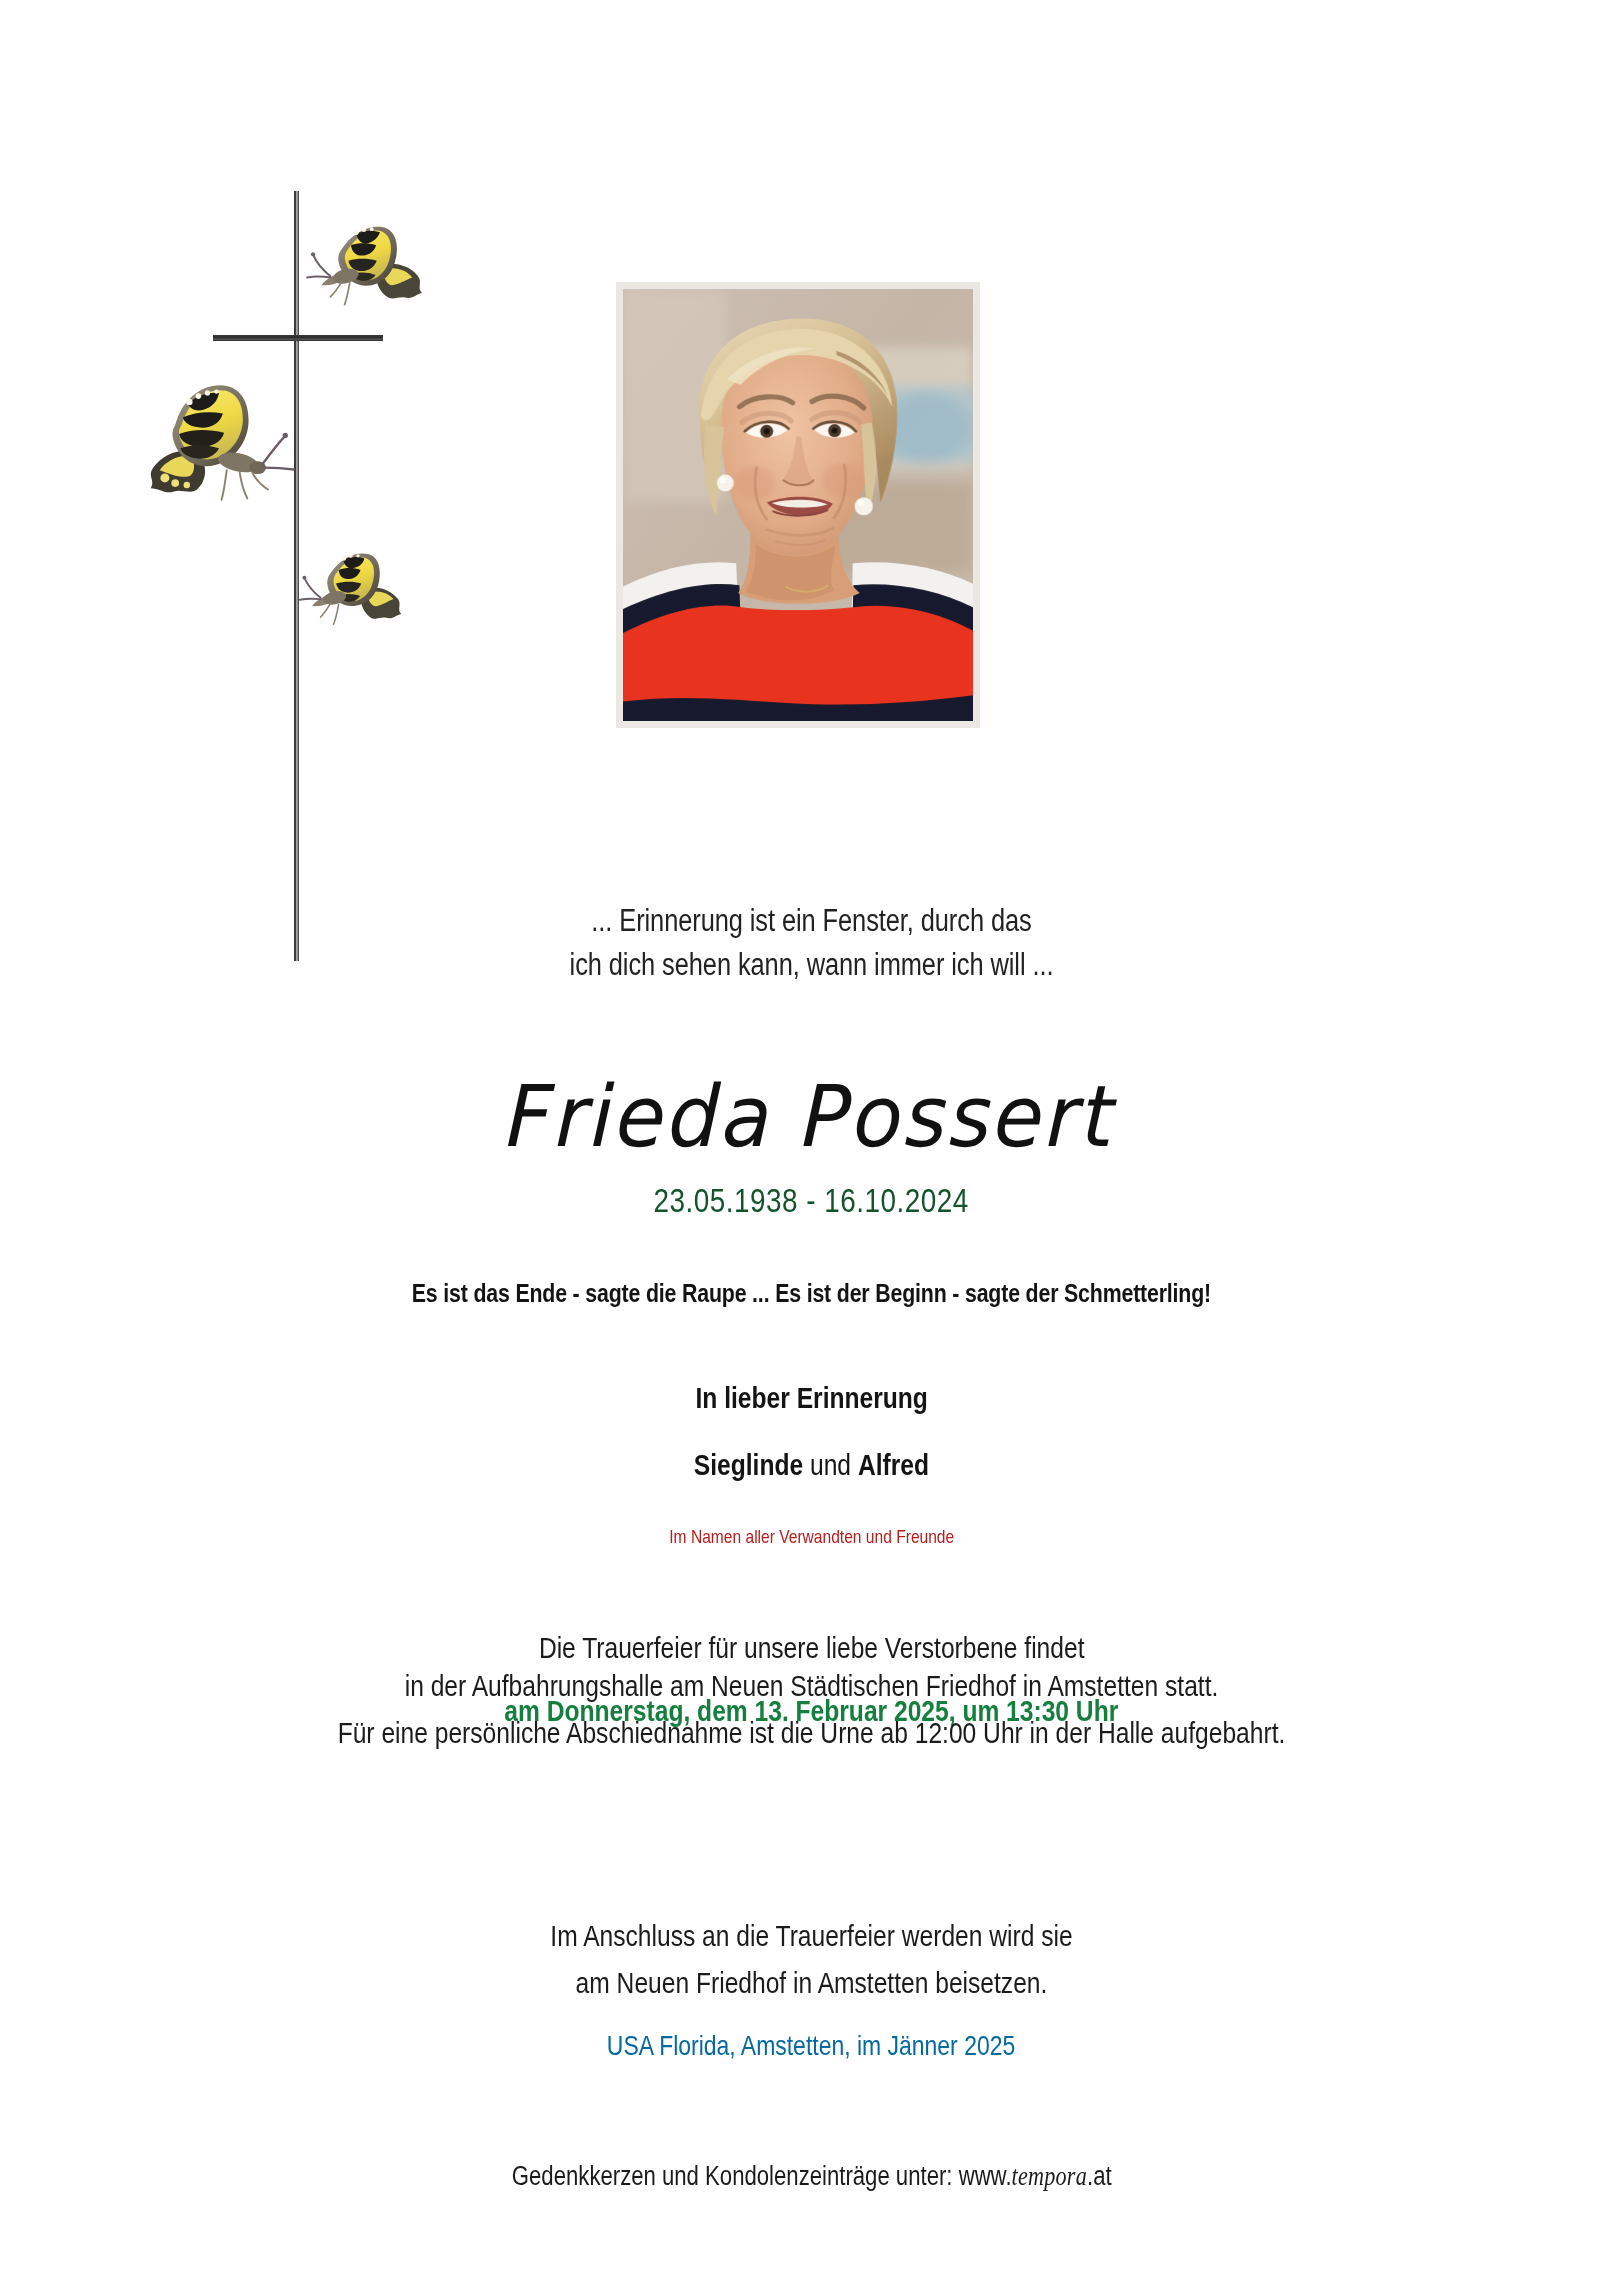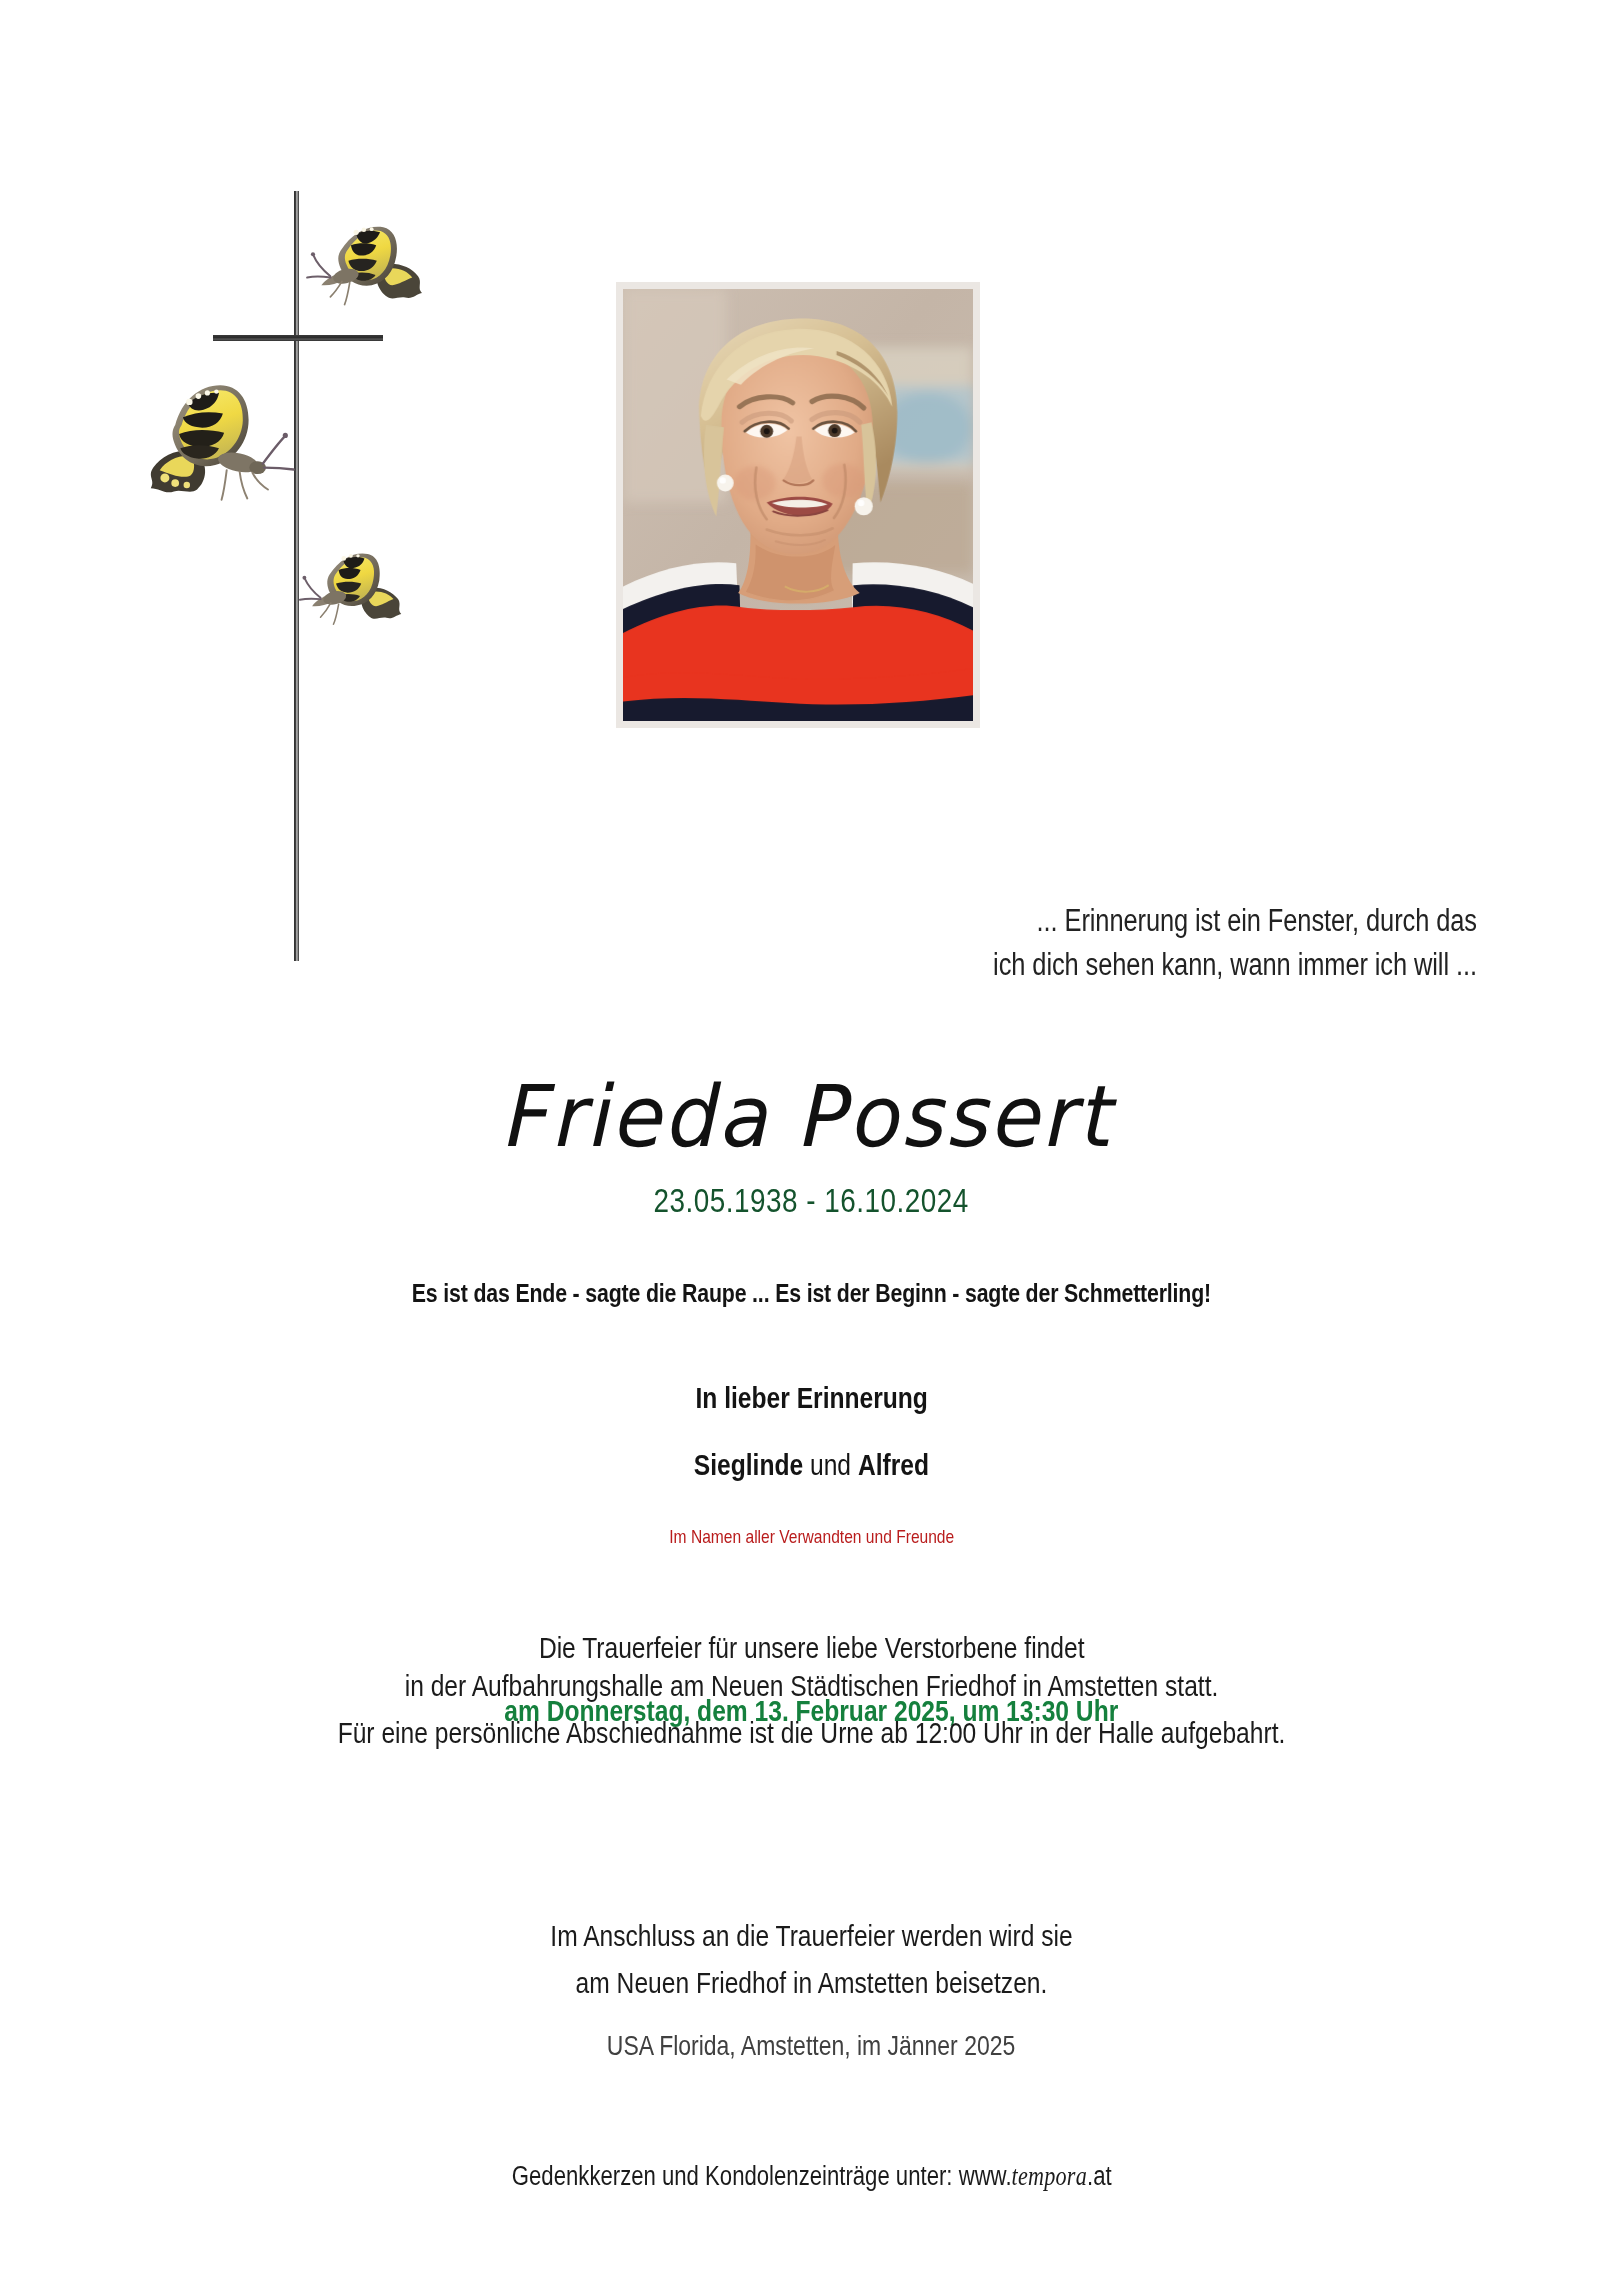--- a/index.html
+++ b/index.html
@@ -90,21 +90,20 @@
     transform: scaleX(0.82);
     transform-origin: center center;
   }
 
   #memory-quote {
     top: 899px;
     font-size: 31px;
     line-height: 44px;
     color: #222222;
     letter-spacing: -0.1px;
-    text-align: right;
   }
 
   #deceased-name {
     top: 1072px;
     font-family: "DejaVu Sans", sans-serif;
     font-size: 85px;
     line-height: 90px;
     font-weight: 400;
     color: #111111;
     letter-spacing: 2.6px;
@@ -179,21 +178,21 @@
     top: 1912px;
     font-size: 30px;
     line-height: 47px;
     color: #1b1b1b;
   }
 
   #place-date-line {
     top: 2027px;
     font-size: 28px;
     line-height: 37px;
-    color: #404040;
+    color: #0369a1;
   }
 
   #footer-line {
     top: 2158px;
     font-size: 27px;
     line-height: 36px;
     color: #1b1b1b;
   }
   #footer-brand {
     font-family: "Liberation Serif", "DejaVu Serif", serif;

